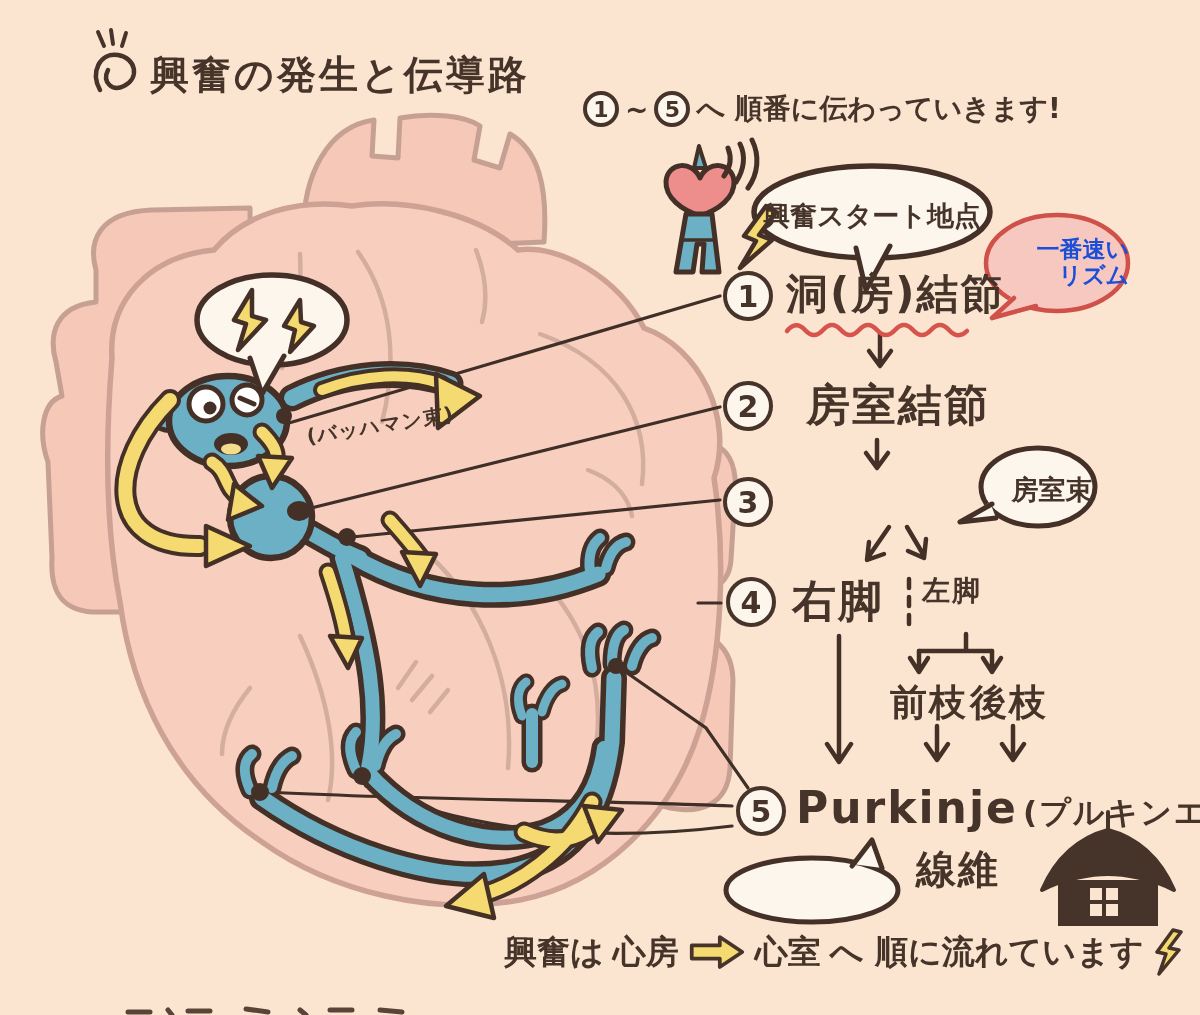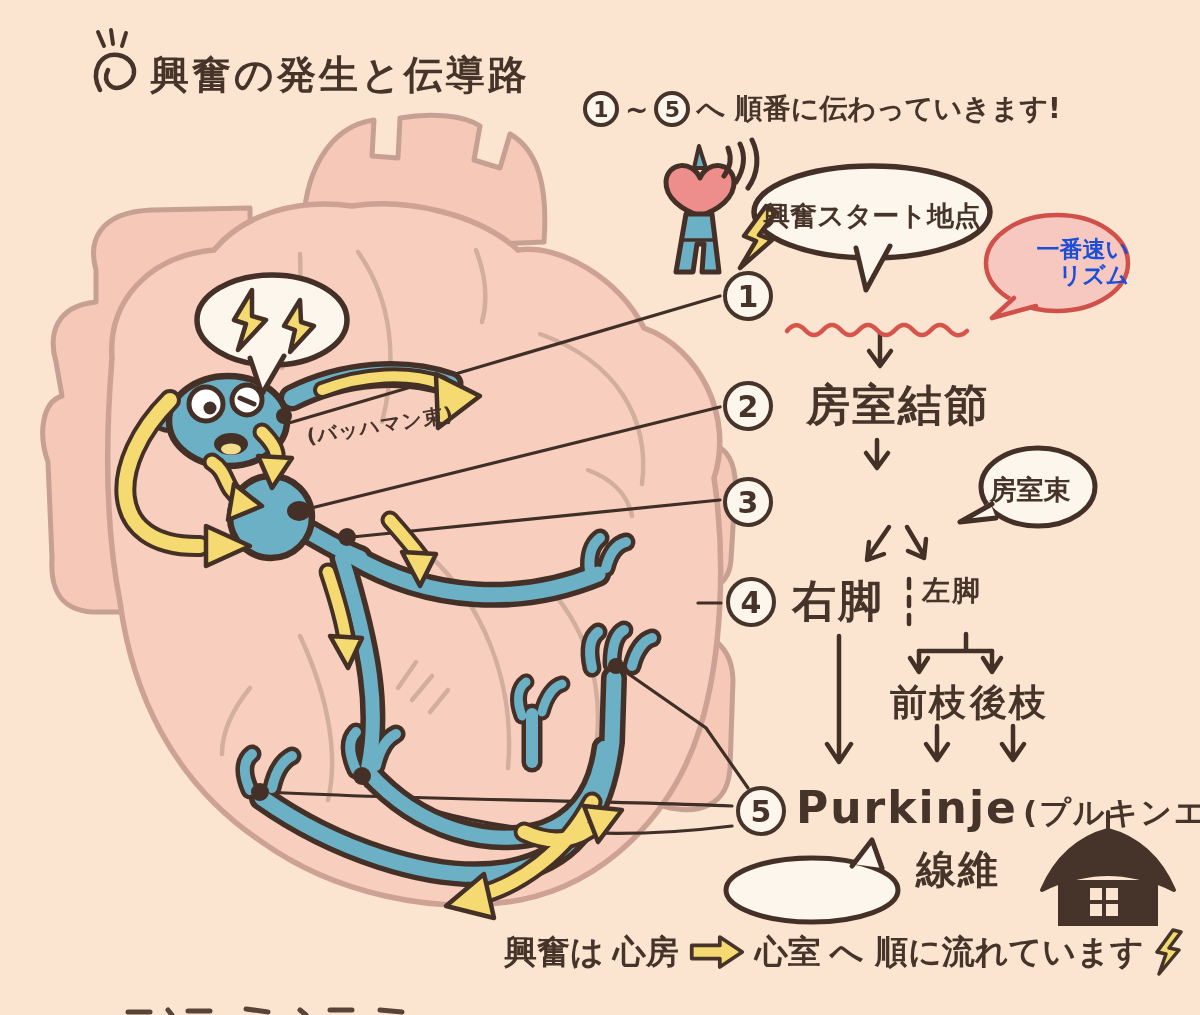--- a/index.html
+++ b/index.html
@@ -260,26 +260,27 @@
   <div class="abs bubtext" style="left:754px;top:198px;width:236px;font-size:27px;">興奮スタート地点</div>
 
   <div class="abs fastest" style="left:985px;top:236px;width:144px;font-size:23px;">
     <div>一番速い</div>
     <div style="">リズム</div>
   </div>
 
   <div class="abs bachmann" style="left:306px;top:412px;">(バッハマン束)</div>
 
   <div class="abs numcircle big" style="left:723px;top:271px;">1</div>
+  <div class="abs steplabel" style="left:786px;top:266px;font-size:42px;">洞(房)結節</div>
 
   <div class="abs numcircle big" style="left:723px;top:381px;">2</div>
   <div class="abs steplabel" style="left:806px;top:376px;font-size:44px;">房室結節</div>
 
   <div class="abs numcircle big" style="left:723px;top:477px;">3</div>
-  <div class="abs bubtext" style="left:980px;top:472px;width:100px;font-size:27px;">房室束</div>
+  <div class="abs bubtext" style="left:980px;top:472px;width:100px;font-size:27px;padding-left:22px;">房室束</div>
 
   <div class="abs numcircle big" style="left:726px;top:577px;">4</div>
   <div class="abs steplabel" style="left:792px;top:572px;font-size:44px;">右脚</div>
   <div class="abs steplabel" style="left:922px;top:572px;font-size:28px;">左脚</div>
   <div class="abs steplabel" style="left:890px;top:678px;font-size:37px;">前枝</div>
   <div class="abs steplabel" style="left:970px;top:678px;font-size:37px;">後枝</div>
 
   <div class="abs numcircle big" style="left:736px;top:786px;">5</div>
   <div class="abs" style="left:796px;top:782px;white-space:nowrap;">
     <span class="steplabel" style="font-size:44px;">Purkinje</span>

